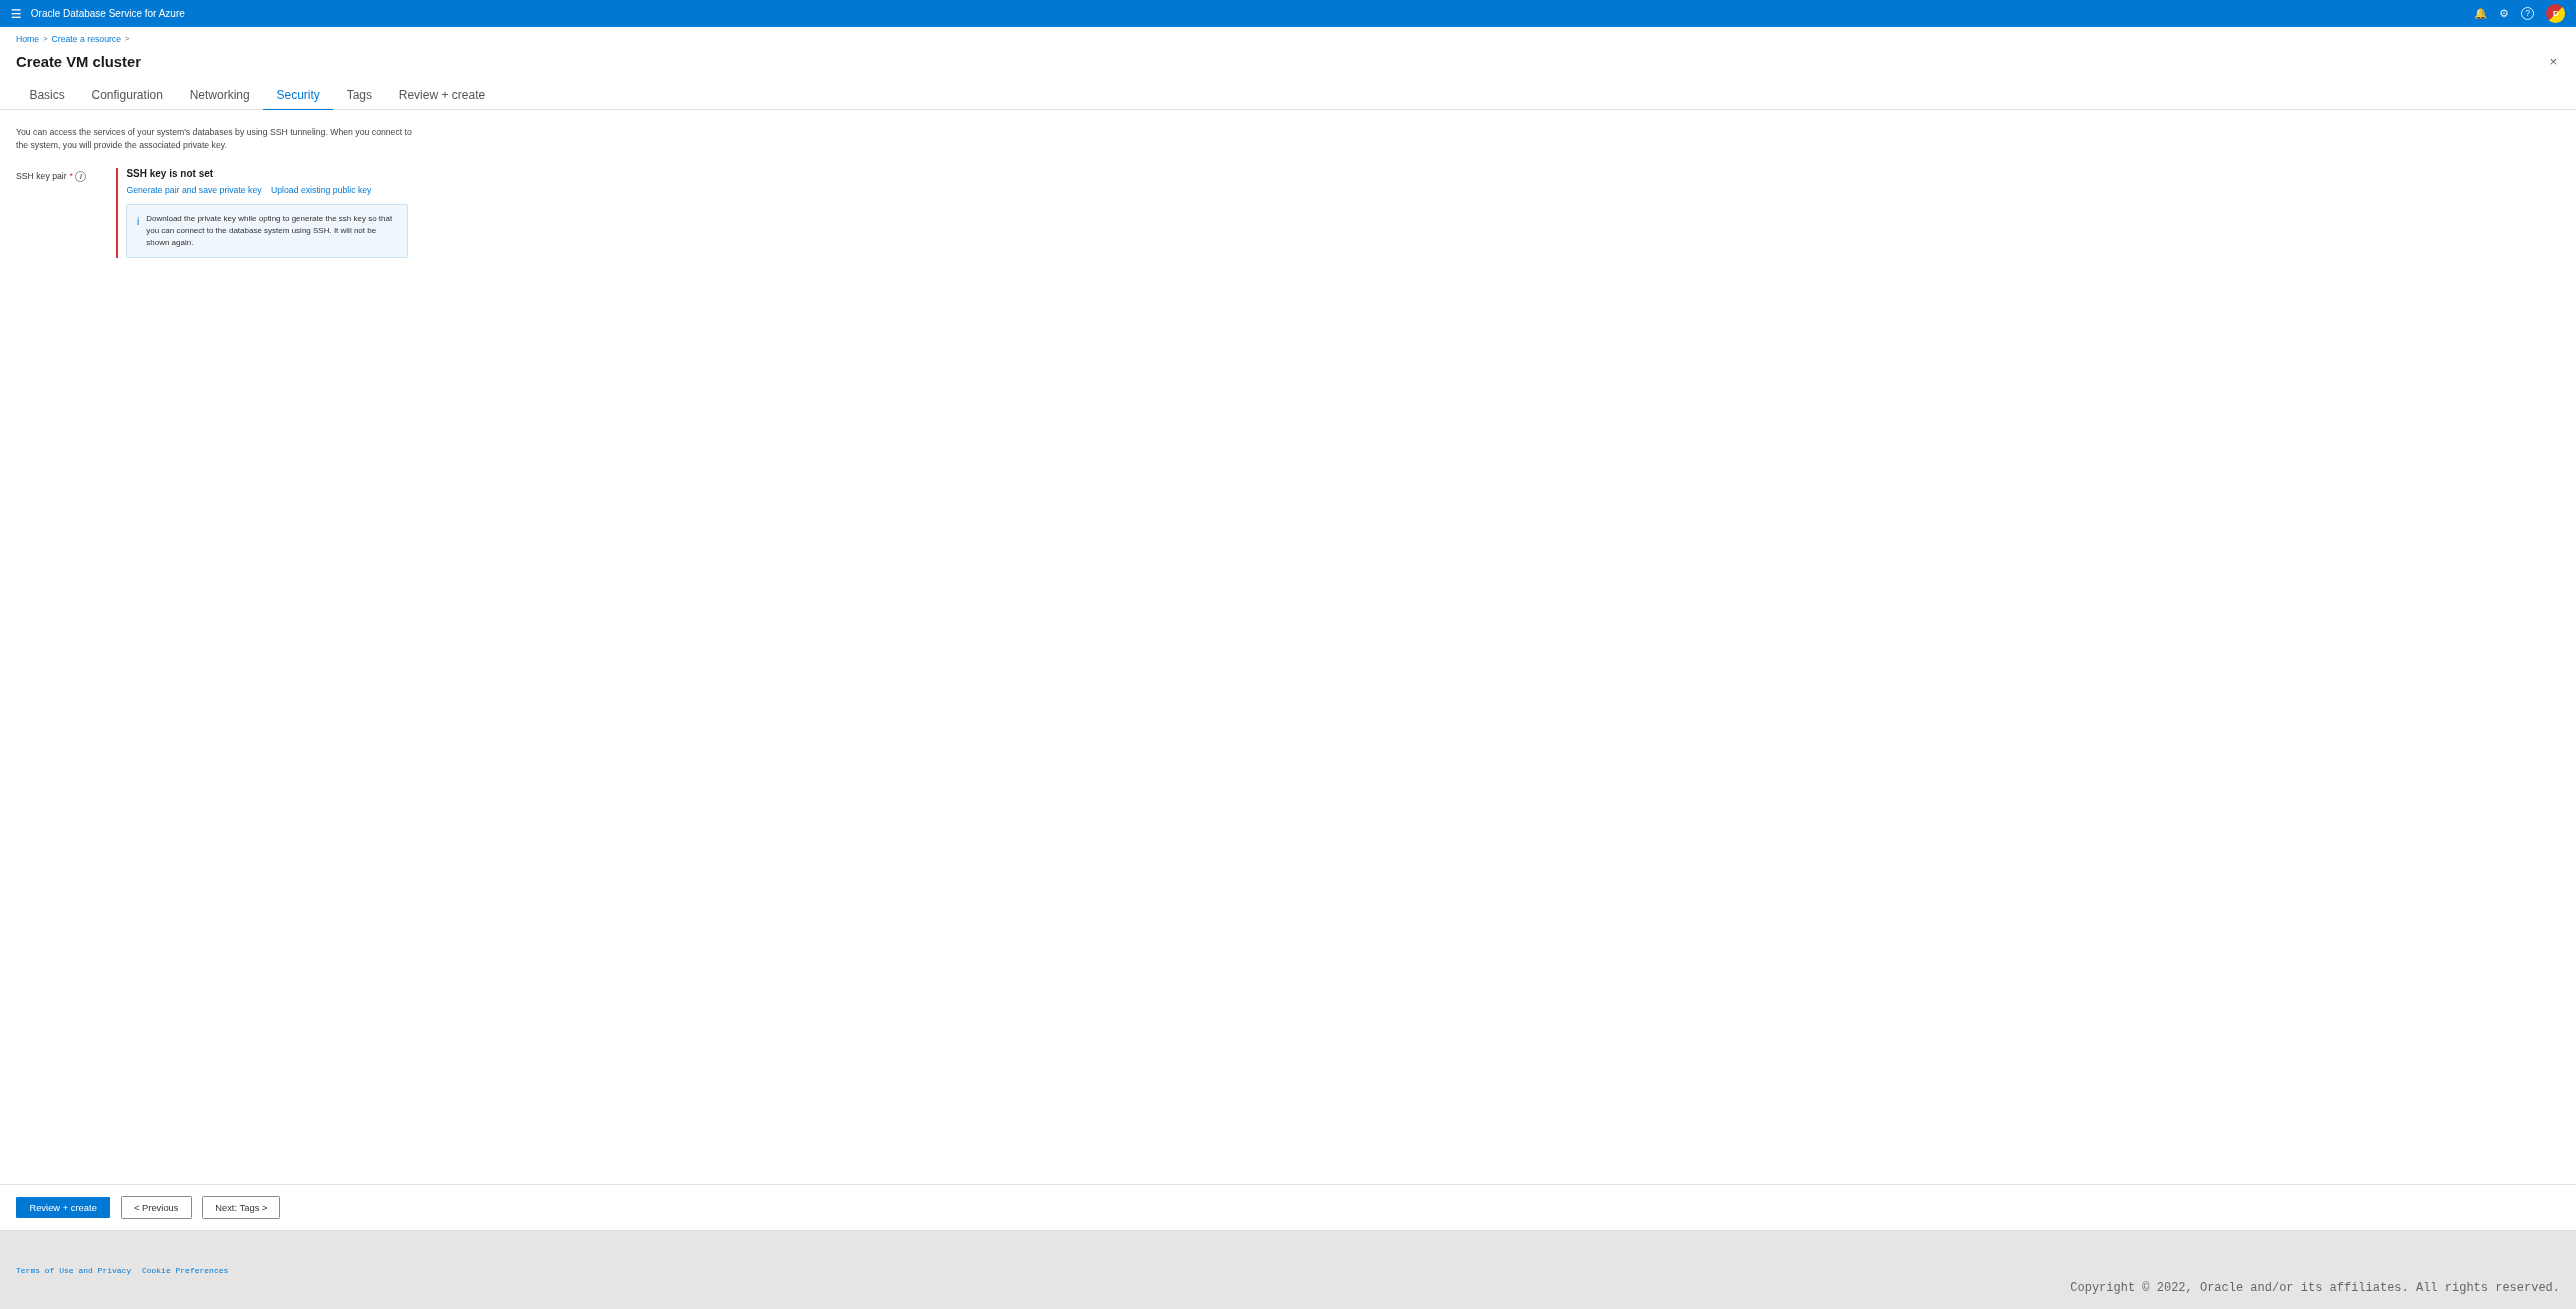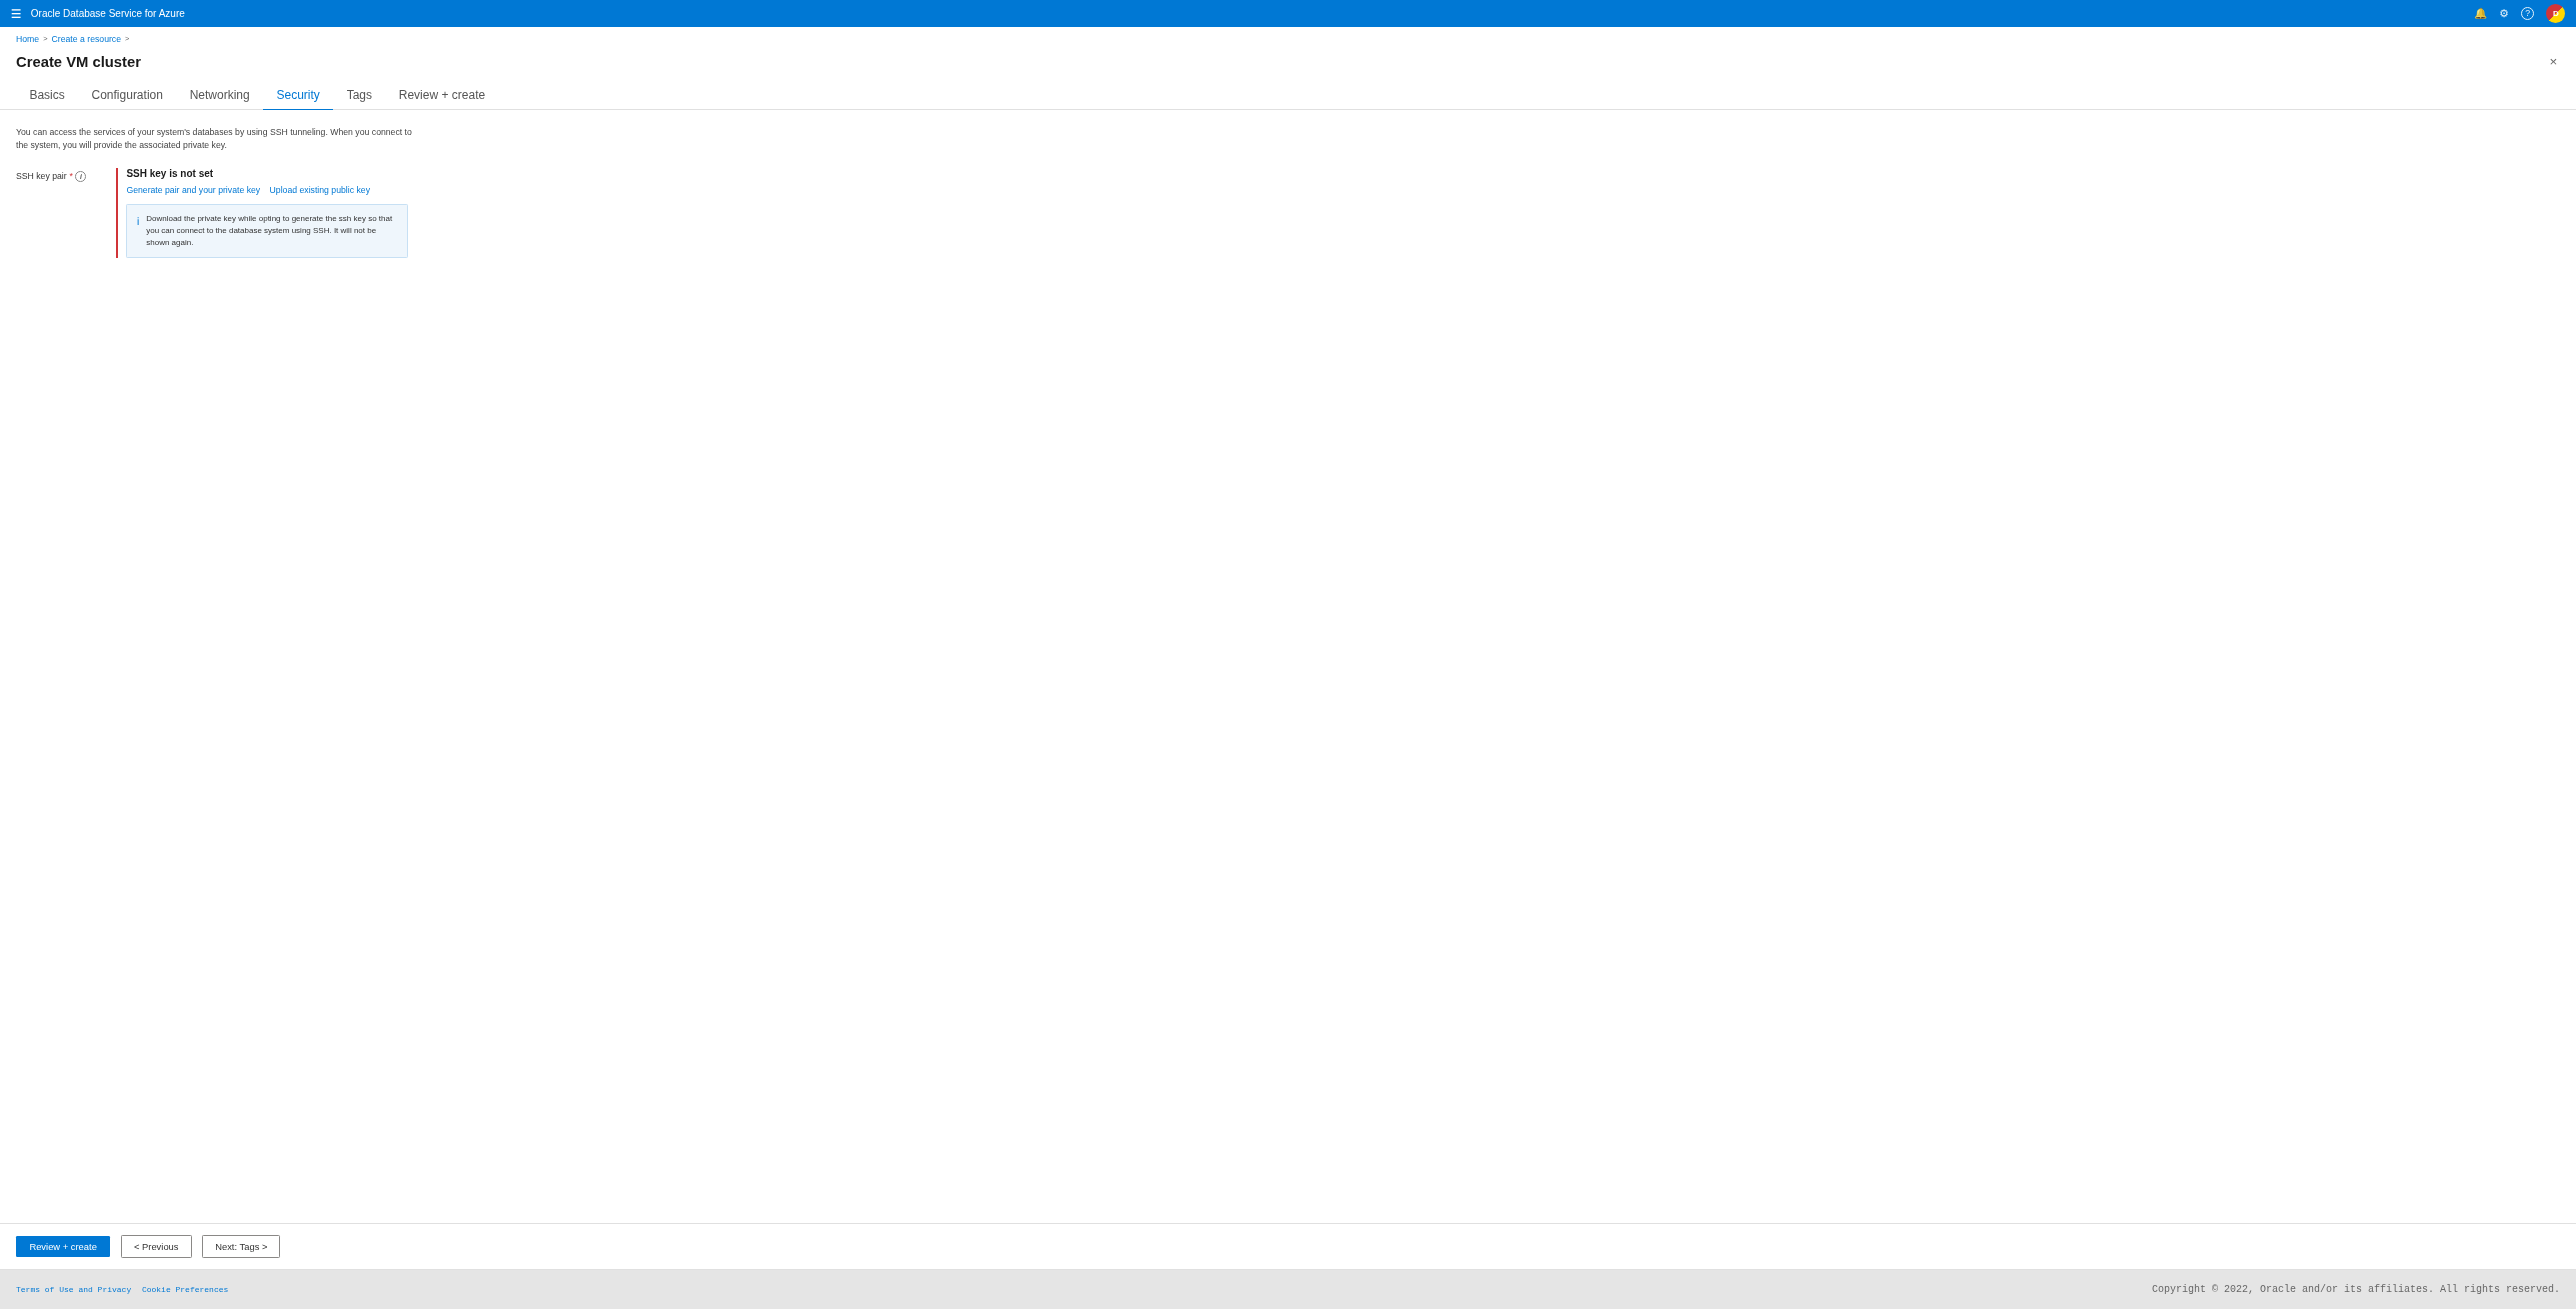--- a/index.html
+++ b/index.html
@@ -139,21 +139,21 @@
     
     .bottom-bar {
       display: flex; align-items: center; justify-content: space-between;
       padding: 14px 16px;
       background: #e5e5e5;
       border-top: 0.7px solid #e0e0e0;
       font-family: Liberation Mono, monospace;
     }
     .bottom-links { display: flex; gap: 10.7px; }
     .bottom-link { color: #0078d4; font-size: 8px; text-decoration: none; cursor: pointer; }
-    .copyright { font-size: 10px; color: #666; }
+    .copyright { font-size: 12px; color: #666; margin-top: 36px; }
   </style>
 </head>
 <body>
 
 <div class="topbar">
   <span class="topbar-menu-icon">☰</span>
   <span class="topbar-title">Oracle Database Service for Azure</span>
   <div class="topbar-icons">
     <span class="topbar-icon">🔔</span>
     <span class="topbar-icon">⚙</span>
@@ -188,21 +188,21 @@
 
   <div class="form-row">
     <div class="form-label">
       <span>SSH key pair</span>
       <span class="required">*</span>
       <span class="info-icon">i</span>
     </div>
     <div class="ssh-value-area">
       <div class="ssh-not-set">SSH key is not set</div>
       <div class="ssh-links">
-        <a class="ssh-link">Generate pair and your private key</a>
+        <a class="ssh-link">Generate pair and save private key</a>
         <a class="ssh-link">Upload existing public key</a>
       </div>
       <div class="info-box">
         <span class="info-box-icon">ℹ</span>
         <span class="info-box-text">Download the private key while opting to generate the ssh key so that you can connect to the database system using SSH. It will not be shown again.</span>
       </div>
     </div>
   </div>
 </div>
 

